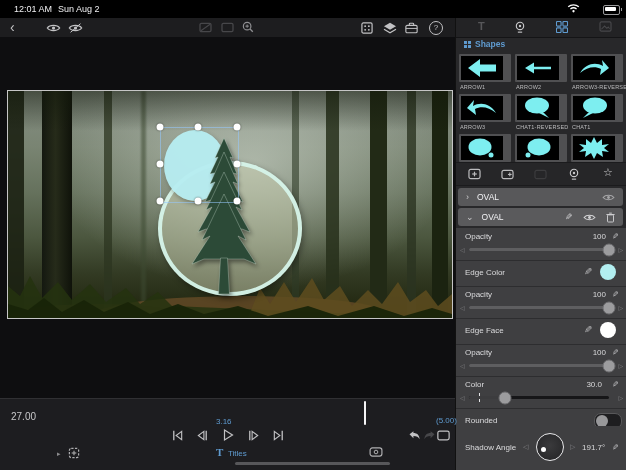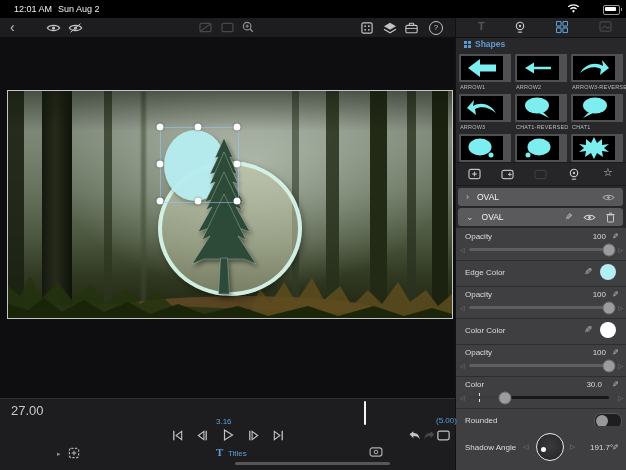--- a/index.html
+++ b/index.html
@@ -339,21 +339,21 @@
         <span class="steppr" style="left:4px;top:2px;">◁</span>
         <div class="track" style="top:4px;">
             <div class="fill" style="width: 100%;"></div>
           <div class="knob" style="top: 1.5px; left: 100%;"></div>
           </div>
         <span class="steppr" style="right:4px;top:2px;">▷</span>
       </div>
 
       <div class="sep" style="top:90px;"></div>
 
-      <span class="plabel" style="left:9px;top:98px;">Color Color</span>
+      <span class="plabel" style="left:9px;top:98px;">Edge Face</span>
       <span class="pencil" style="left:128px;top:96px;font-size:10px;">✎</span>
       <span class="swatch" style="left: 144px; top: 94px; background: rgb(255, 255, 255);"></span>
 
       <div class="sep" style="top:116px;"></div>
 
       <span class="plabel" style="left:9px;top:120px;">Opacity</span>
       <span class="pval" style="left:126px;top:120px;">100</span>
       <span class="pencil" style="left:156px;top:120px;">✎</span>
       <div class="ab" style="left:0;top:132px;width:171px;height:12px;">
         <span class="steppr" style="left:4px;top:2px;">◁</span>
@@ -401,21 +401,21 @@
     </div>
 
     <div class="ab" style="left:0;top:462px;"></div>
     <div class="ab" style="left:0;top:408px;width:171px;height:44px;background:#3f3f41;">
       <span class="plabel" style="left:9px;top:17px;">Shadow Angle</span>
       <span class="steppr" style="left:67px;top:17px;font-size:7px;">◁</span>
       <span class="ab" style="left:80px;top:7px;width:26px;height:26px;border-radius:50%;border:1.5px solid #e8e8ea;background:radial-gradient(circle at 50% 45%,#3a3a3c,#232325);">
         <span class="ab" style="left:4px;top:13px;width:5px;height:5px;border-radius:50%;background:#fff;"></span>
       </span>
       <span class="steppr" style="left:114px;top:17px;font-size:7px;">▷</span>
-      <span class="ab" style="left:126px;top:17px;font-size:8px;color:#d8d8da;margin-left:8px;">191.7°</span>
+      <span class="ab" style="left:126px;top:17px;font-size:8px;color:#d8d8da;">191.7°</span>
       <span class="pencil" style="left:156px;top:17px;">✎</span>
     </div>
   </div>
 
   <div class="ab stage">
     <div class="frame">
 
       <div class="ab" style="left:0;top:0;width:100%;height:100%;background:linear-gradient(180deg,#868f85 0%,#798472 25%,#65715c 45%,#4b563e 65%,#333b24 80%,#262c15 92%,#20250f 100%);"></div>
       <div class="ab" style="left:0;top:0;width:100%;height:100%;background:radial-gradient(ellipse at 55% 32%,rgba(220,228,218,.55),rgba(220,228,218,0) 58%);"></div>
 
@@ -459,21 +459,21 @@
       <span class="handle" style="left:229px;top:36px;"></span>
       <span class="handle" style="left:152px;top:73px;"></span>
       <span class="handle" style="left:229px;top:73px;"></span>
       <span class="handle" style="left:152px;top:110px;"></span>
       <span class="handle" style="left:190px;top:110px;"></span>
       <span class="handle" style="left:229px;top:110px;"></span>
     </div>
   </div>
 
   <div class="ab timeline">
-    <span class="ab" style="left:11px;top:4px;font-size:13px;color:#c8c8ca;">27.00</span>
+    <span class="ab" style="left:11px;top:12px;font-size:10px;color:#c8c8ca;">27.00</span>
     <span class="ab blue" style="left:216px;top:18px;font-size:8px;">3.16</span>
     <span class="ab blue" style="left:426px;top:17px;font-size:8px;padding-left:10px;">(5.00)</span>
 
     <span class="ab" style="left:364px;top:2px;width:2px;height:24px;background:#f4f4f6;border-radius:1px;"></span>
 
     <span class="ab transport" style="left:171px;top:30px;">
       <svg viewBox="0 0 14 14" width="13" height="13">
           <line x1="3" y1="2" x2="3" y2="12" stroke="currentColor" stroke-width="1.4"></line>
           <path d="M11.5 2.5 5.5 7 11.5 11.5 Z" fill="none" stroke="currentColor" stroke-width="1.2"></path>
         </svg>

